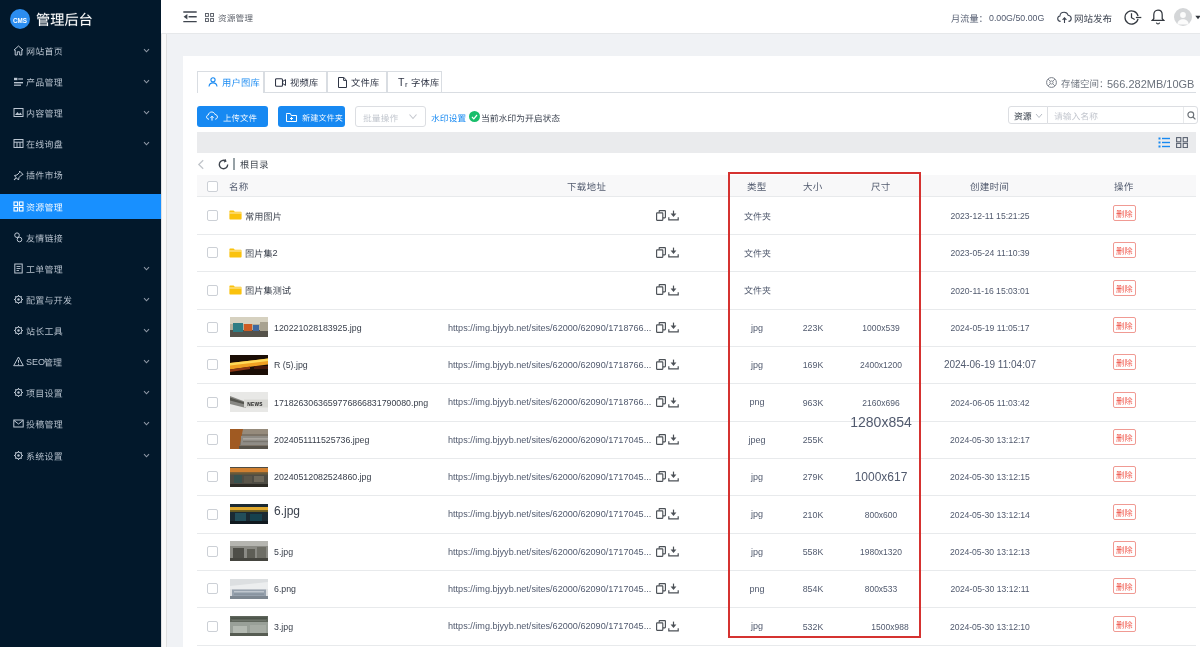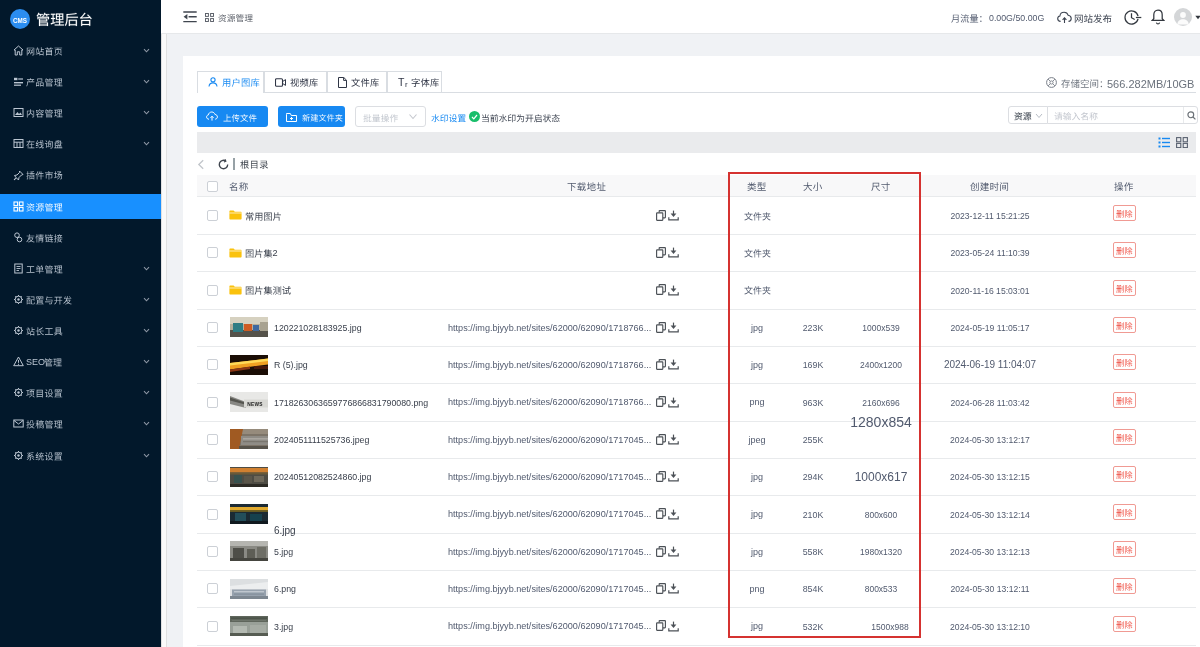--- a/index.html
+++ b/index.html
@@ -815,21 +815,21 @@
 <div style="position:absolute;top:396.7px;font-size:8.5px;color:#515a6e;line-height:12.8px;white-space:nowrap;left:881.0px;transform:translateX(-50%)">2160x696</div>
 <svg style="position:absolute;left:655.5px;top:396.3px" width="10" height="11" viewBox="0 0 10 11">
 <path d="M3.2 2.6 L3.2 1.1 C3.2 0.8 3.4 0.6 3.7 0.6 L8.9 0.6 C9.2 0.6 9.4 0.8 9.4 1.1 L9.4 7.3 C9.4 7.6 9.2 7.8 8.9 7.8 L6.9 7.8" fill="none" stroke="#4c5157" stroke-width="1.15"></path>
 <rect x="0.6" y="2.9" width="6.2" height="7.4" rx="0.5" fill="none" stroke="#4c5157" stroke-width="1.15"></rect>
     </svg>
     <svg style="position:absolute;left:667.5px;top:396.5px" width="11" height="11" viewBox="0 0 11 11">
 <path d="M5.5 0.6 L5.5 4.2" stroke="#4c5157" stroke-width="1.2"></path>
 <path d="M2.6 3.6 L8.4 3.6 L5.5 7 Z" fill="#4c5157"></path>
 <path d="M0.8 7.2 L0.8 9.8 L10.2 9.8 L10.2 7.2" fill="none" stroke="#4c5157" stroke-width="1.2"></path>
     </svg>
-<div style="position:absolute;top:396.7px;font-size:8.6px;color:#515a6e;line-height:12.9px;white-space:nowrap;left:990.0px;transform:translateX(-50%)">2024-06-28 11:03:42</div>
+<div style="position:absolute;top:396.7px;font-size:8.6px;color:#515a6e;line-height:12.9px;white-space:nowrap;left:990.0px;transform:translateX(-50%)">2024-06-05 11:03:42</div>
 <div style="position:absolute;left:1112.5px;top:391.7px;width:23.5px;height:16px;border:1px solid #f09a93;border-radius:2px;background:#fff"></div>
     <div style="position:absolute;left:1116.2px;top:395.6px;width:16.6px;height:10.8px;line-height:0"><svg width="16.6" height="10.8" viewBox="0 0 16.6 10.8" style="overflow:visible">
         <g fill="#ef4f43">
           <use href="#u21024" transform="translate(0.00,8.05) scale(0.00830,-0.00830)"></use>
           <use href="#u38500" transform="translate(8.30,8.05) scale(0.00830,-0.00830)"></use>
         </g>
       </svg></div>
 <div style="position:absolute;left:197px;top:457.9px;width:999px;height:1px;background:#e8eaec"></div>
 <div style="position:absolute;left:206.5px;top:434.0px;width:11px;height:11px;background:#fff;border:1px solid #ccd0d6;border-radius:2px"></div>
 <svg style="position:absolute;left:229.5px;top:429.2px" width="38" height="20" viewBox="0 0 38 20">
@@ -870,21 +870,21 @@
       <rect y="1" width="38" height="4.5" fill="#d08030"></rect>
       <rect y="5.5" width="38" height="2" fill="#6a5a38"></rect>
       <rect x="4" y="8" width="8" height="8" fill="#37514e"></rect>
       <rect x="24" y="9" width="10" height="6" fill="#6e685a"></rect>
       <rect x="14" y="9" width="8" height="7" fill="#5a564a"></rect>
       <rect y="17" width="38" height="3" fill="#2c2a24"></rect>
     </svg>
 <div style="position:absolute;top:471.2px;font-size:8.8px;color:#3a404c;line-height:13.2px;white-space:nowrap;left:274.0px">20240512082524860.jpg</div>
 <div style="position:absolute;top:470.9px;font-size:9.1px;color:#515a6e;line-height:13.6px;white-space:nowrap;left:448.0px">https://img.bjyyb.net/sites/62000/62090/1717045...</div>
 <div style="position:absolute;top:471.0px;font-size:9.0px;color:#515a6e;line-height:13.5px;white-space:nowrap;left:757.0px;transform:translateX(-50%)">jpg</div>
-<div style="position:absolute;top:471.2px;font-size:8.8px;color:#515a6e;line-height:13.2px;white-space:nowrap;left:813.0px;transform:translateX(-50%)">294K</div>
+<div style="position:absolute;top:471.2px;font-size:8.8px;color:#515a6e;line-height:13.2px;white-space:nowrap;left:813.0px;transform:translateX(-50%)">279K</div>
 <div style="position:absolute;top:471.4px;font-size:12px;color:#515a6e;line-height:12.8px;white-space:nowrap;left:881.0px;transform:translateX(-50%)">1000x617</div>
 <svg style="position:absolute;left:655.5px;top:471.0px" width="10" height="11" viewBox="0 0 10 11">
 <path d="M3.2 2.6 L3.2 1.1 C3.2 0.8 3.4 0.6 3.7 0.6 L8.9 0.6 C9.2 0.6 9.4 0.8 9.4 1.1 L9.4 7.3 C9.4 7.6 9.2 7.8 8.9 7.8 L6.9 7.8" fill="none" stroke="#4c5157" stroke-width="1.15"></path>
 <rect x="0.6" y="2.9" width="6.2" height="7.4" rx="0.5" fill="none" stroke="#4c5157" stroke-width="1.15"></rect>
     </svg>
     <svg style="position:absolute;left:667.5px;top:471.2px" width="11" height="11" viewBox="0 0 11 11">
 <path d="M5.5 0.6 L5.5 4.2" stroke="#4c5157" stroke-width="1.2"></path>
 <path d="M2.6 3.6 L8.4 3.6 L5.5 7 Z" fill="#4c5157"></path>
 <path d="M0.8 7.2 L0.8 9.8 L10.2 9.8 L10.2 7.2" fill="none" stroke="#4c5157" stroke-width="1.2"></path>
     </svg>
@@ -899,21 +899,21 @@
 <div style="position:absolute;left:197px;top:532.6px;width:999px;height:1px;background:#e8eaec"></div>
 <div style="position:absolute;left:206.5px;top:508.7px;width:11px;height:11px;background:#fff;border:1px solid #ccd0d6;border-radius:2px"></div>
 <svg style="position:absolute;left:229.5px;top:503.9px" width="38" height="20" viewBox="0 0 38 20">
       <rect width="38" height="20" fill="#1b2a33"></rect>
       <rect y="3" width="38" height="3.2" fill="#e0a92e"></rect>
       <rect y="6.2" width="38" height="1.6" fill="#7a661e"></rect>
       <rect x="5" y="9" width="11" height="8" fill="#234e5a"></rect>
       <rect x="20" y="10" width="12" height="7" fill="#16414e"></rect>
       <rect y="17" width="38" height="3" fill="#10191f"></rect>
     </svg>
-<div style="position:absolute;top:524px;font-size:10px;color:#3a404c;line-height:13.2px;white-space:nowrap;left:274.0px">6.jpg</div>
+<div style="position:absolute;top:505px;font-size:12px;color:#3a404c;line-height:13.2px;white-space:nowrap;left:274.0px">6.jpg</div>
 <div style="position:absolute;top:508.3px;font-size:9.1px;color:#515a6e;line-height:13.6px;white-space:nowrap;left:448.0px">https://img.bjyyb.net/sites/62000/62090/1717045...</div>
 <div style="position:absolute;top:508.4px;font-size:9.0px;color:#515a6e;line-height:13.5px;white-space:nowrap;left:757.0px;transform:translateX(-50%)">jpg</div>
 <div style="position:absolute;top:508.5px;font-size:8.8px;color:#515a6e;line-height:13.2px;white-space:nowrap;left:813.0px;transform:translateX(-50%)">210K</div>
 <div style="position:absolute;top:508.7px;font-size:8.5px;color:#515a6e;line-height:12.8px;white-space:nowrap;left:881.0px;transform:translateX(-50%)">800x600</div>
 <svg style="position:absolute;left:655.5px;top:508.3px" width="10" height="11" viewBox="0 0 10 11">
 <path d="M3.2 2.6 L3.2 1.1 C3.2 0.8 3.4 0.6 3.7 0.6 L8.9 0.6 C9.2 0.6 9.4 0.8 9.4 1.1 L9.4 7.3 C9.4 7.6 9.2 7.8 8.9 7.8 L6.9 7.8" fill="none" stroke="#4c5157" stroke-width="1.15"></path>
 <rect x="0.6" y="2.9" width="6.2" height="7.4" rx="0.5" fill="none" stroke="#4c5157" stroke-width="1.15"></rect>
     </svg>
     <svg style="position:absolute;left:667.5px;top:508.5px" width="11" height="11" viewBox="0 0 11 11">
 <path d="M5.5 0.6 L5.5 4.2" stroke="#4c5157" stroke-width="1.2"></path>

